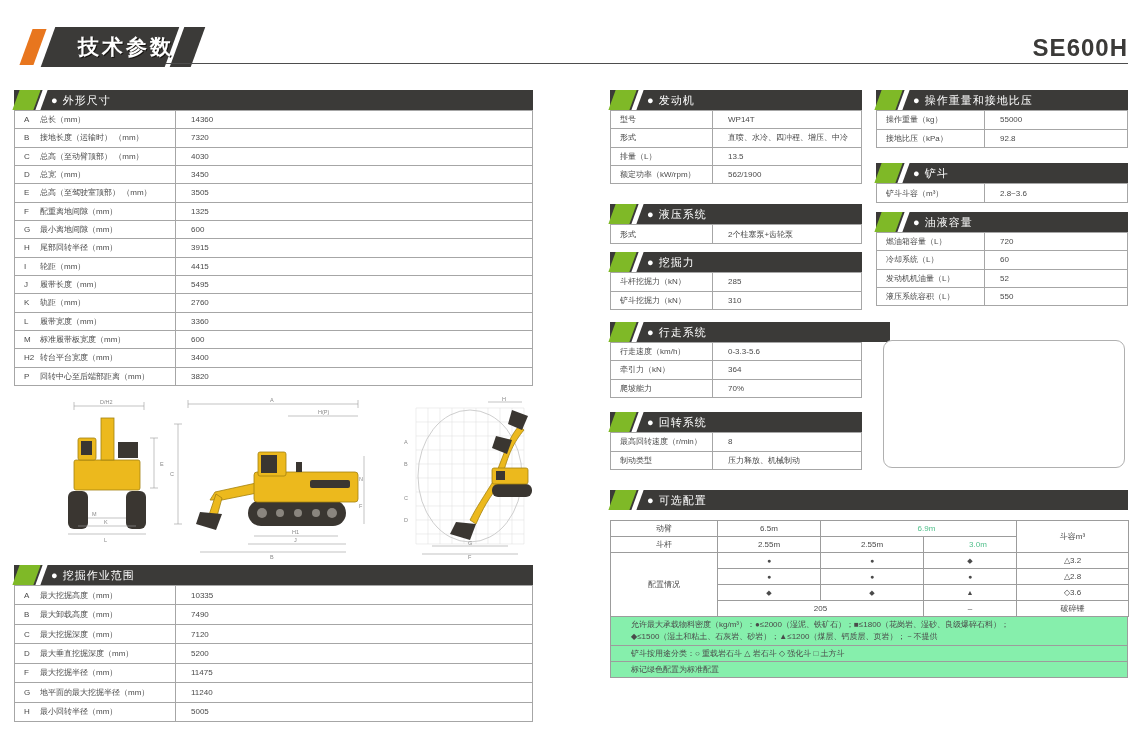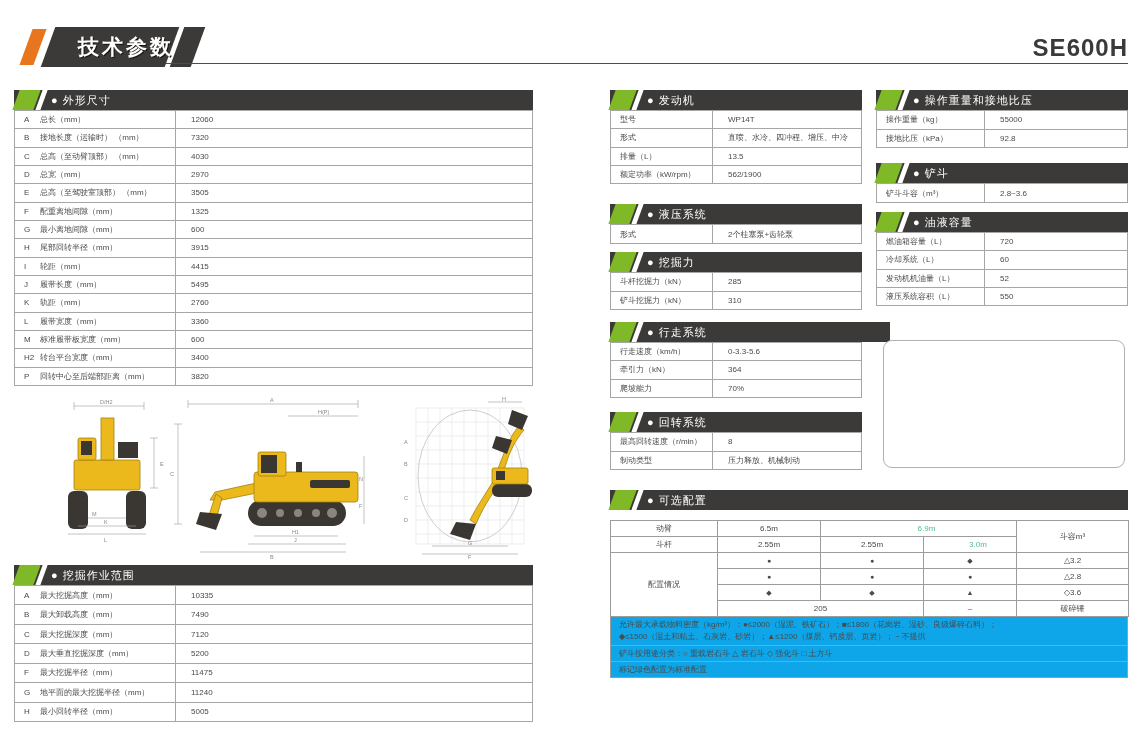--- a/index.html
+++ b/index.html
@@ -44,21 +44,21 @@
   .roundbox{position:absolute;left:883px;top:340px;width:240px;height:126px;border:1px solid #b0b0b0;border-radius:9px;background:#fff;}
 
   
   .cfg{position:absolute;left:610px;top:520px;width:518px;border-collapse:collapse;table-layout:fixed;}
   .cfg td{border:1px solid #9c9c9c;height:15px;font-size:8px;color:#4a4a4a;text-align:center;vertical-align:middle;padding:0;}
   .cfg .green{color:#52c08c;padding-left:16px;}
   .cfg .sym{font-size:7px;}
 
   
   .note{position:absolute;left:610px;width:518px;box-sizing:border-box;border:1px solid #9c9c9c;
-        font-size:8px;color:#4a4a4a;padding:2px 8px;line-height:12px;background:#0ea5e9;}
+        font-size:8px;color:#4a4a4a;padding:2px 20px;line-height:12px;background:#86efac;}
 </style>
 </head>
 <body>
 
 <div id="page">
 
   <div class="brand">
     <div class="orange"></div>
     <div class="badge"></div>
     <div class="notch"></div>
@@ -69,42 +69,42 @@
 
   <div class="sech" style="left:14px;top:90px;width:519px">
     <span class="sech-t">● 外形尺寸</span>
   </div>
   <div class="stable" style="left:14px;top:110px;width:519px;height:276px;--lw:161px">
       <div class="srow">
         <div class="slabel">
           <span class="k">A</span>
           <span>总长（mm）</span>
         </div>
-        <div class="svalue">12060</div>
+        <div class="svalue">14360</div>
       </div>
       <div class="srow">
         <div class="slabel">
           <span class="k">B</span>
           <span>接地长度（运输时） （mm）</span>
         </div>
         <div class="svalue">7320</div>
       </div>
       <div class="srow">
         <div class="slabel">
           <span class="k">C</span>
           <span>总高（至动臂顶部） （mm）</span>
         </div>
         <div class="svalue">4030</div>
       </div>
       <div class="srow">
         <div class="slabel">
           <span class="k">D</span>
           <span>总宽（mm）</span>
         </div>
-        <div class="svalue">2970</div>
+        <div class="svalue">3450</div>
       </div>
       <div class="srow">
         <div class="slabel">
           <span class="k">E</span>
           <span>总高（至驾驶室顶部） （mm）</span>
         </div>
         <div class="svalue">3505</div>
       </div>
       <div class="srow">
         <div class="slabel">

